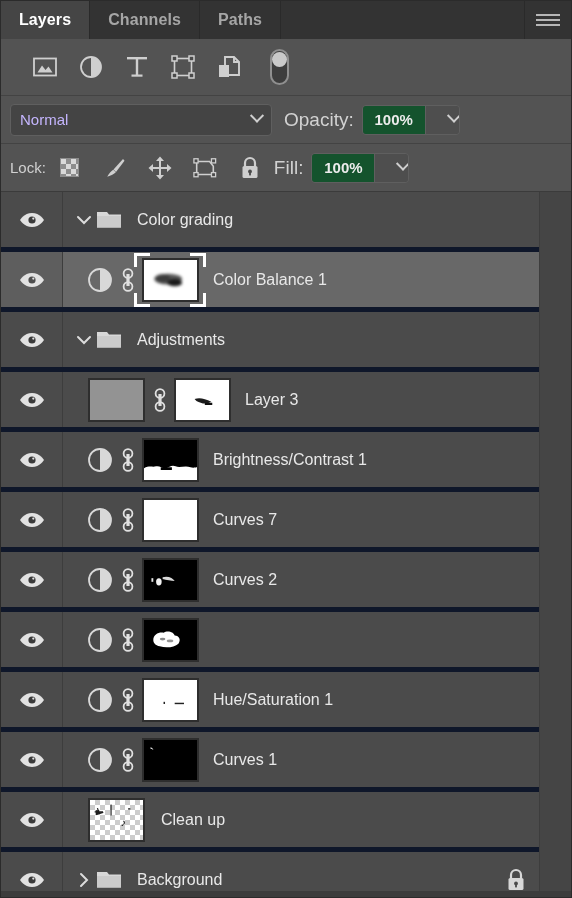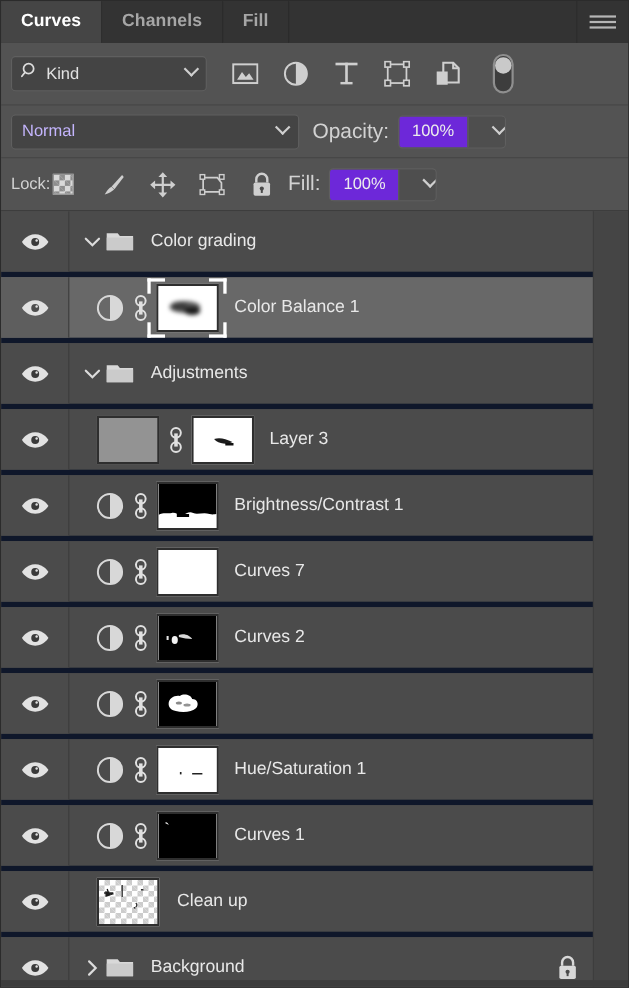--- a/index.html
+++ b/index.html
@@ -95,37 +95,37 @@
     background: #444444; border: 1px solid #5f5f5f; border-radius: 4px;
     display: flex; align-items: center; padding: 0 9px;
     font-size: 15px; color: #c4b5fd;
   }
   .fieldlabel { font-size: 19px; color: #d2d2d2; margin: 0 8px 0 12px; }
   .numfield {
     height: 30px; display: flex; align-items: stretch;
     border: 1px solid #5f5f5f; border-radius: 4px; overflow: hidden;
   }
   .numfield .val {
-    width: 62px; background: #6d28d9; color: #ececec; font-size: 15px;
-    display: flex; align-items: center; justify-content: center;
+    width: 62px; background: #14532d; color: #ececec; font-size: 15px;
+    display: flex; align-items: center; justify-content: center; font-weight: bold;
   }
   .numfield .spin {
     width: 34px; background: #4e4e4e; border-left: 1px solid #5f5f5f;
     display: flex; align-items: center; justify-content: center;
   }
 
   
   .lockrow {
     height: 48px; flex: 0 0 48px;
     background: #535353;
     display: flex; align-items: center;
     padding: 0 9px;
     border-bottom: 1px solid #3b3b3b;
   }
-  .lock-label { font-size: 15px; color: #d2d2d2; margin-right: 0; }
+  .lock-label { font-size: 15px; color: #d2d2d2; margin-right: 12px; }
   .lock-icons { display: flex; align-items: center; gap: 21px; }
   .licon { width: 24px; height: 24px; display: flex; align-items: center; justify-content: center; }
   .checkerbox {
     width: 19px; height: 19px;
     background-image:
       linear-gradient(45deg,#8d8d8d 25%,transparent 25%,transparent 75%,#8d8d8d 75%),
       linear-gradient(45deg,#8d8d8d 25%,transparent 25%,transparent 75%,#8d8d8d 75%);
     background-size: 10px 10px;
     background-position: 0 0, 5px 5px;
     background-color: #d9d9d9;
@@ -216,49 +216,39 @@
     height: 6px; background: #3c3c3c;
   }
 </style>
 </head>
 <body>
 
 <div id="panel">
 
   <div class="tabbar">
     <div class="tab active">
-      <span>Curves</span>
+      <span>Layers</span>
     </div>
     <div class="tab">
       <span>Channels</span>
     </div>
     <div class="tab">
-      <span>Fill</span>
+      <span>Paths</span>
     </div>
     <div class="tabfill"></div>
     <div class="menu-btn">
       <div class="hamburger">
         <i></i>
           <i></i>
           <i></i>
       </div>
     </div>
   </div>
 
   <div class="filterrow">
-    <div class="kind-select">
-      <span>
-        <svg width="17" height="17" viewBox="0 0 17 17">
-          <circle cx="7" cy="6.4" r="4.6" fill="none" stroke="#dcdcdc" stroke-width="1.6"></circle>
-          <line x1="3.4" y1="10.1" x2="0.9" y2="13.4" stroke="#dcdcdc" stroke-width="1.6" stroke-linecap="round"></line>
-        </svg>
-      </span>
-      <span class="kind-label">Kind</span>
-      <span class="chev"></span>
-    </div>
 
     <div class="filter-icons">
       <div class="ficon">
         <svg width="24" height="20" viewBox="0 0 24 20">
           <rect x="1" y="1.5" width="22" height="17" fill="none" stroke="#cfcfcf" stroke-width="1.8"></rect>
           <path d="M4.5 15.5 L9 8.5 L12.5 13 L15.5 9.5 L19.5 15.5 Z" fill="#cfcfcf"></path>
         </svg>
       </div>
       <div class="ficon">
         <svg width="24" height="24" viewBox="0 0 24 24">

